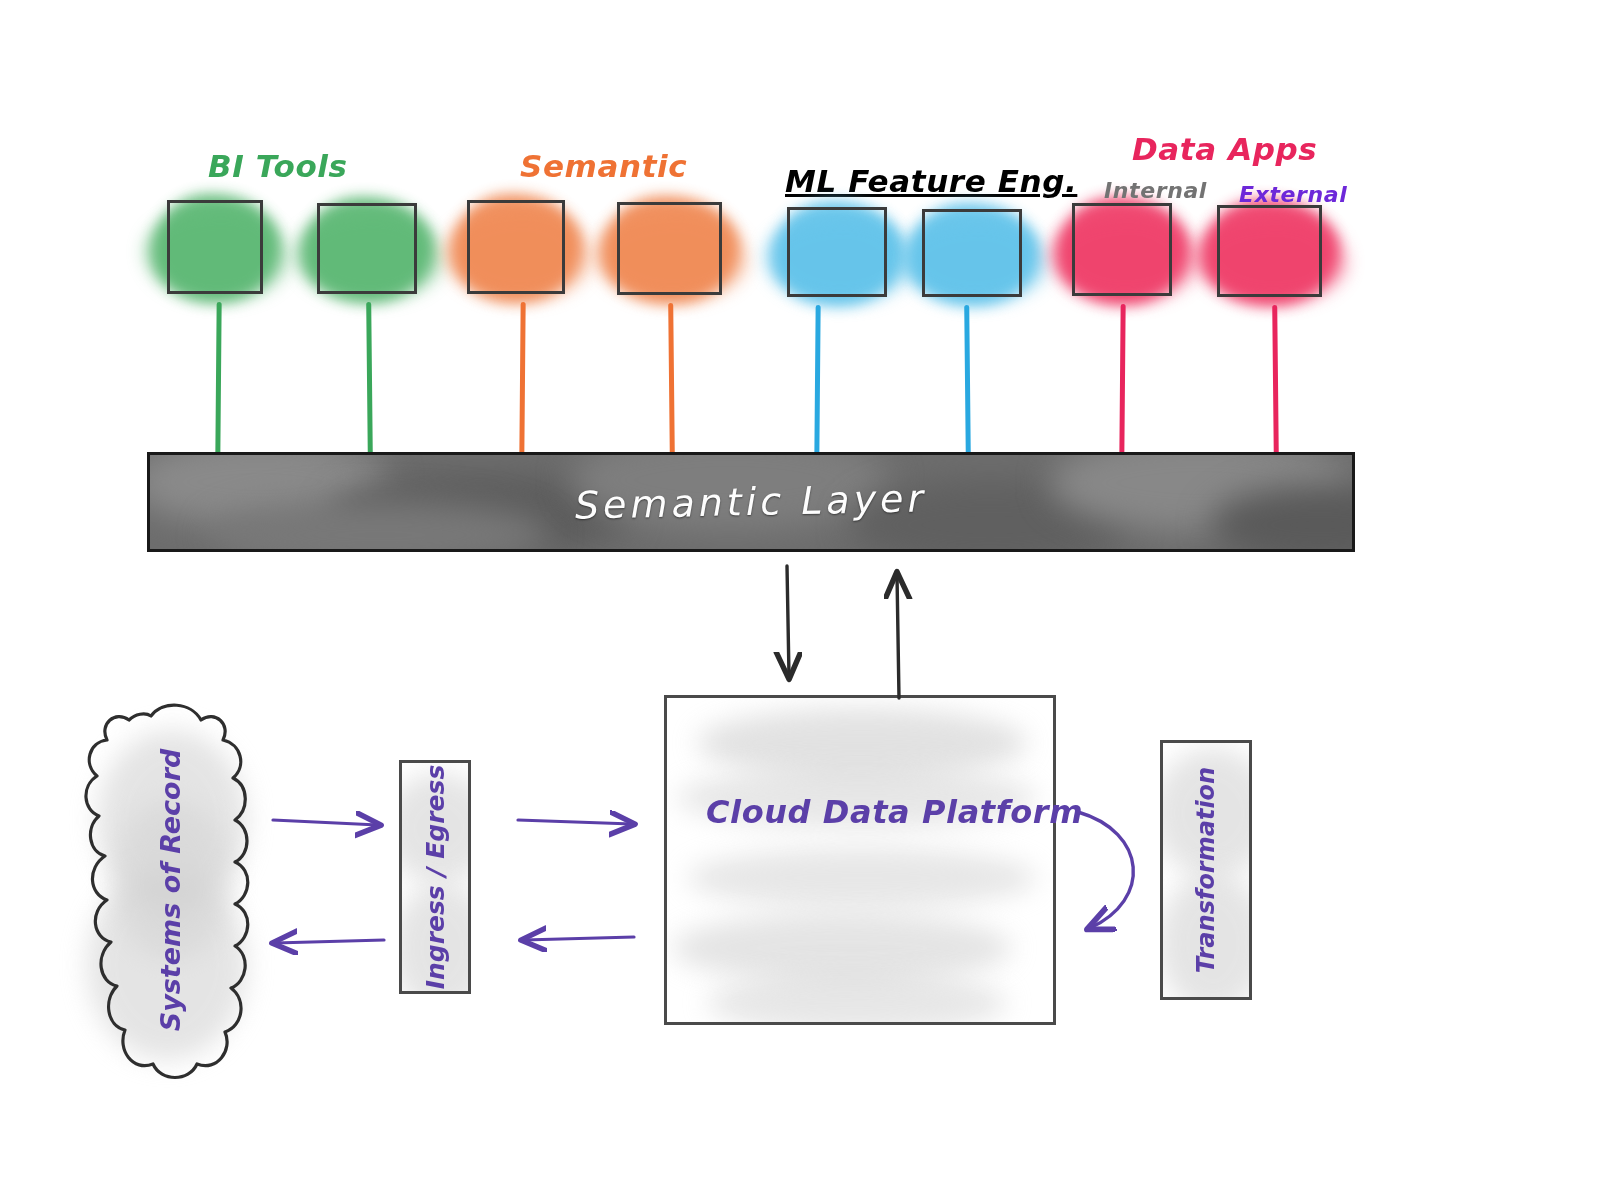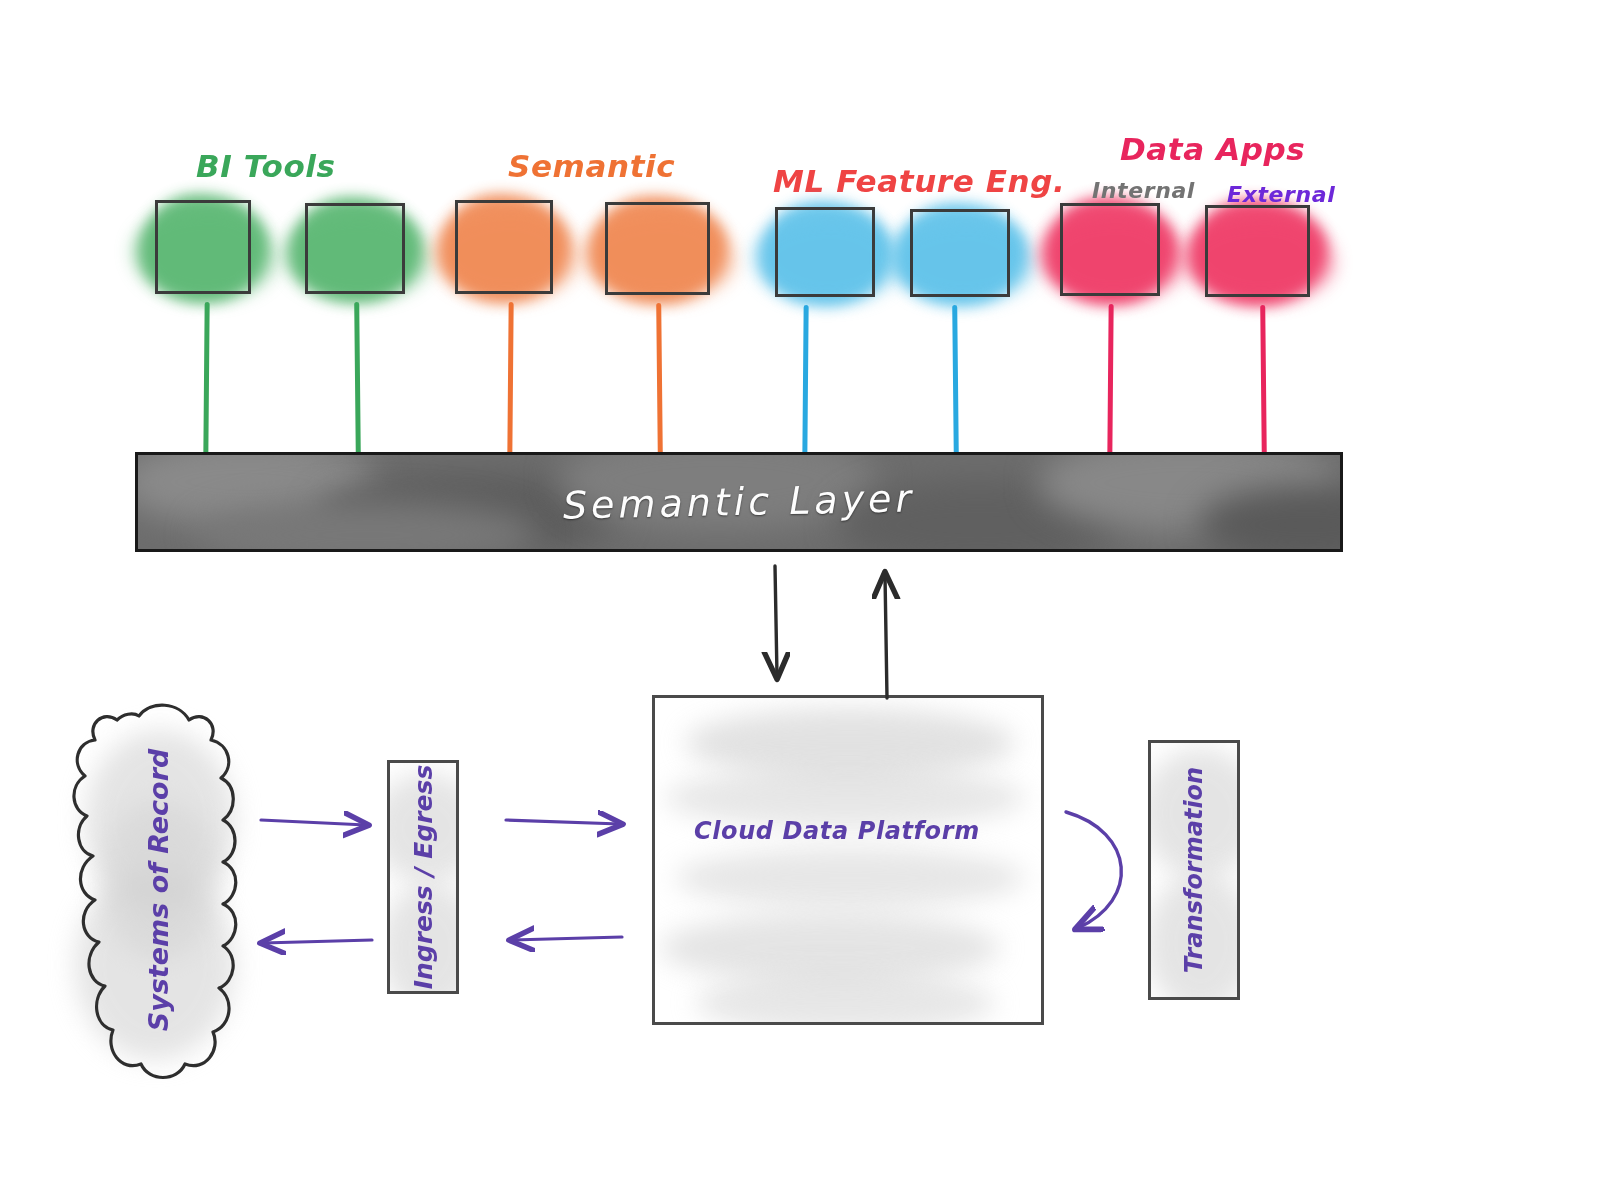--- a/index.html
+++ b/index.html
@@ -1,17 +1,17 @@
 <!DOCTYPE html>
 <html><head>
 <meta charset="utf-8">
 <style>
   html,body{margin:0;padding:0;background:#fff;}
   body{width:1600px;height:1200px;overflow:hidden;font-family:"DejaVu Sans",sans-serif;}
-  #stage{position:relative;width:1408px;height:1200px;background:#ffffff;}
+  #stage{position:relative;width:1408px;height:1200px;background:#ffffff;margin-left:12px;}
 
   
   .cbox{position:absolute;box-sizing:border-box;border:3px solid #3b3b3b;background:#fff;}
   .blob{position:absolute;border-radius:46% 54% 50% 50% / 52% 48% 55% 45%;filter:blur(7px);opacity:.92;}
   .blob2{position:absolute;border-radius:55% 45% 48% 52% / 45% 55% 45% 55%;filter:blur(9px);opacity:.55;}
 
   
   .hand{position:absolute;font-family:"DejaVu Sans",sans-serif;font-style:italic;
         font-weight:600;white-space:nowrap;letter-spacing:.6px;}
   .grp-title{font-size:31px;}
@@ -54,21 +54,21 @@
       <div class="stroke" style="left: 355px; top: 302px; width: 5px; height: 154px; background: rgb(58, 167, 90); transform: rotate(-0.6deg);"></div>
       <div class="hand grp-title" style="left: 508px; top: 148px; color: rgb(239, 114, 52);">Semantic</div>
       <div class="blob" style="left: 441px; top: 194px; width: 128px; height: 108px; background: rgb(240, 138, 85);"></div>
       <div class="blob2" style="left: 433px; top: 210px; width: 144px; height: 90px; background: rgb(240, 138, 85);"></div>
       <div class="cbox" style="left: 455px; top: 200px; width: 98px; height: 94px; background: transparent;"></div>
       <div class="stroke" style="left: 508px; top: 302px; width: 5px; height: 154px; background: rgb(239, 114, 52); transform: rotate(0.5deg);"></div>
       <div class="blob" style="left: 591px; top: 196px; width: 135px; height: 107px; background: rgb(240, 138, 85);"></div>
       <div class="blob2" style="left: 583px; top: 212px; width: 151px; height: 89px; background: rgb(240, 138, 85);"></div>
       <div class="cbox" style="left: 605px; top: 202px; width: 105px; height: 93px; background: transparent;"></div>
       <div class="stroke" style="left: 657px; top: 303px; width: 5px; height: 153px; background: rgb(239, 114, 52); transform: rotate(-0.6deg);"></div>
-      <div class="hand grp-title" style="left: 773px; top: 163px; color: #ef4444;">ML Feature Eng.</div>
+      <div class="hand grp-title" style="left: 773px; top: 163px; color: #000000; text-decoration: underline;">ML Feature Eng.</div>
       <div class="blob" style="left: 761px; top: 201px; width: 130px; height: 104px; background: rgb(97, 195, 234);"></div>
       <div class="blob2" style="left: 753px; top: 217px; width: 146px; height: 86px; background: rgb(97, 195, 234);"></div>
       <div class="cbox" style="left: 775px; top: 207px; width: 100px; height: 90px; background: transparent;"></div>
       <div class="stroke" style="left: 803px; top: 305px; width: 5px; height: 151px; background: rgb(41, 168, 224); transform: rotate(0.5deg);"></div>
       <div class="blob" style="left: 896px; top: 203px; width: 130px; height: 102px; background: rgb(97, 195, 234);"></div>
       <div class="blob2" style="left: 888px; top: 219px; width: 146px; height: 84px; background: rgb(97, 195, 234);"></div>
       <div class="cbox" style="left: 910px; top: 209px; width: 100px; height: 88px; background: transparent;"></div>
       <div class="stroke" style="left: 953px; top: 305px; width: 5px; height: 151px; background: rgb(41, 168, 224); transform: rotate(-0.6deg);"></div>
       <div class="hand grp-title" style="left: 1120px; top: 131px; color: rgb(232, 37, 93);">Data Apps</div>
       <div class="blob" style="left: 1046px; top: 197px; width: 130px; height: 107px; background: rgb(239, 62, 105);"></div>
@@ -116,21 +116,21 @@
   </div>
   <div class="vlabel" id="ingress-label" style="left: 423px; top: 877px; font-size: 25px; transform: translate(-50%, -50%) rotate(-90deg);">Ingress / Egress</div>
 
   <div class="pbox" id="platform-box" style="left: 652px; top: 695px; width: 392px; height: 330px;">
     <div class="smudge" style="left:30px;top:10px;width:330px;height:70px;opacity:.6;"></div>
     <div class="smudge" style="left:10px;top:70px;width:360px;height:60px;opacity:.5;"></div>
     <div class="smudge" style="left:20px;top:150px;width:350px;height:60px;opacity:.5;"></div>
     <div class="smudge" style="left:5px;top:215px;width:340px;height:70px;opacity:.55;"></div>
     <div class="smudge" style="left:40px;top:275px;width:300px;height:60px;opacity:.5;"></div>
   </div>
-  <div class="hand ink" id="platform-line1" style="left: 694px; top: 817px; font-size: 24px;">Cloud Data Platform</div>
+  <div class="hand ink" id="platform-line1" style="left: 694px; top: 793px; font-size: 32px;">Cloud Data Platform</div>
 
   <div class="pbox" id="transform-box" style="left: 1148px; top: 740px; width: 92px; height: 260px;">
     <div class="smudge" style="left:-10px;top:5px;width:120px;height:130px;"></div>
     <div class="smudge" style="left:-5px;top:130px;width:110px;height:140px;"></div>
   </div>
   <div class="vlabel" id="transform-label" style="left: 1194px; top: 870px; font-size: 24px; transform: translate(-50%, -50%) rotate(-90deg);">Transformation</div>
 
   <svg class="ov" viewBox="0 0 1600 1200">
     <defs>
       <marker id="ahBlack" markerWidth="10" markerHeight="10" refX="7" refY="4" orient="auto" markerUnits="strokeWidth">

